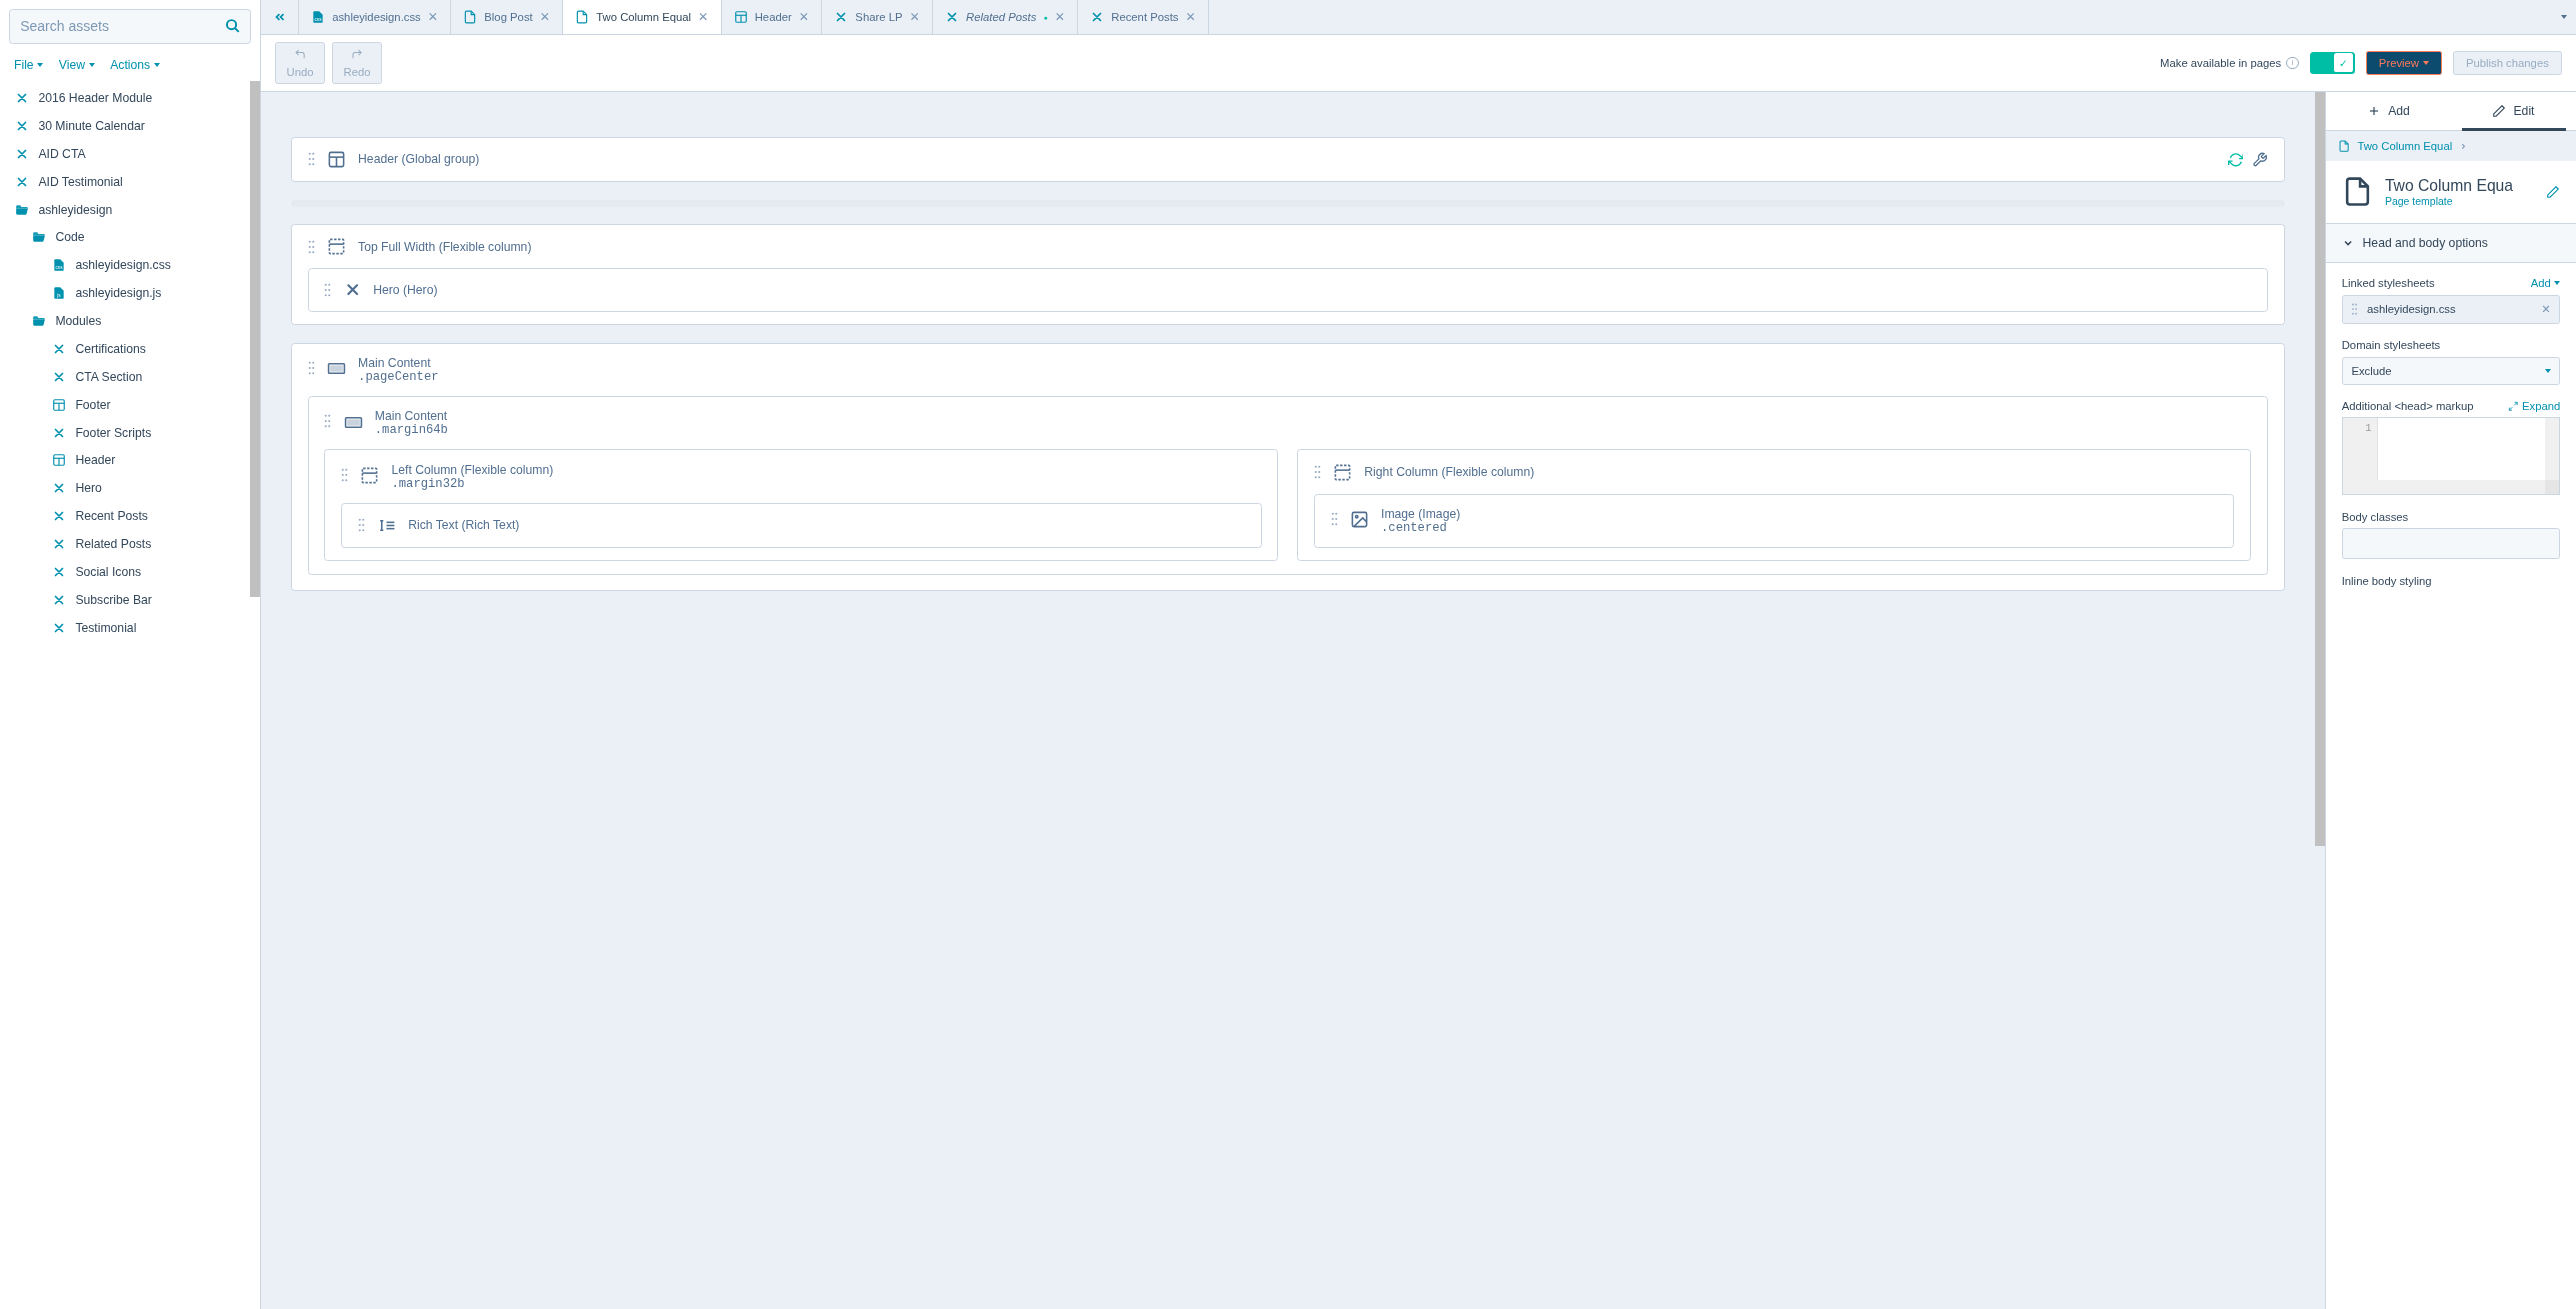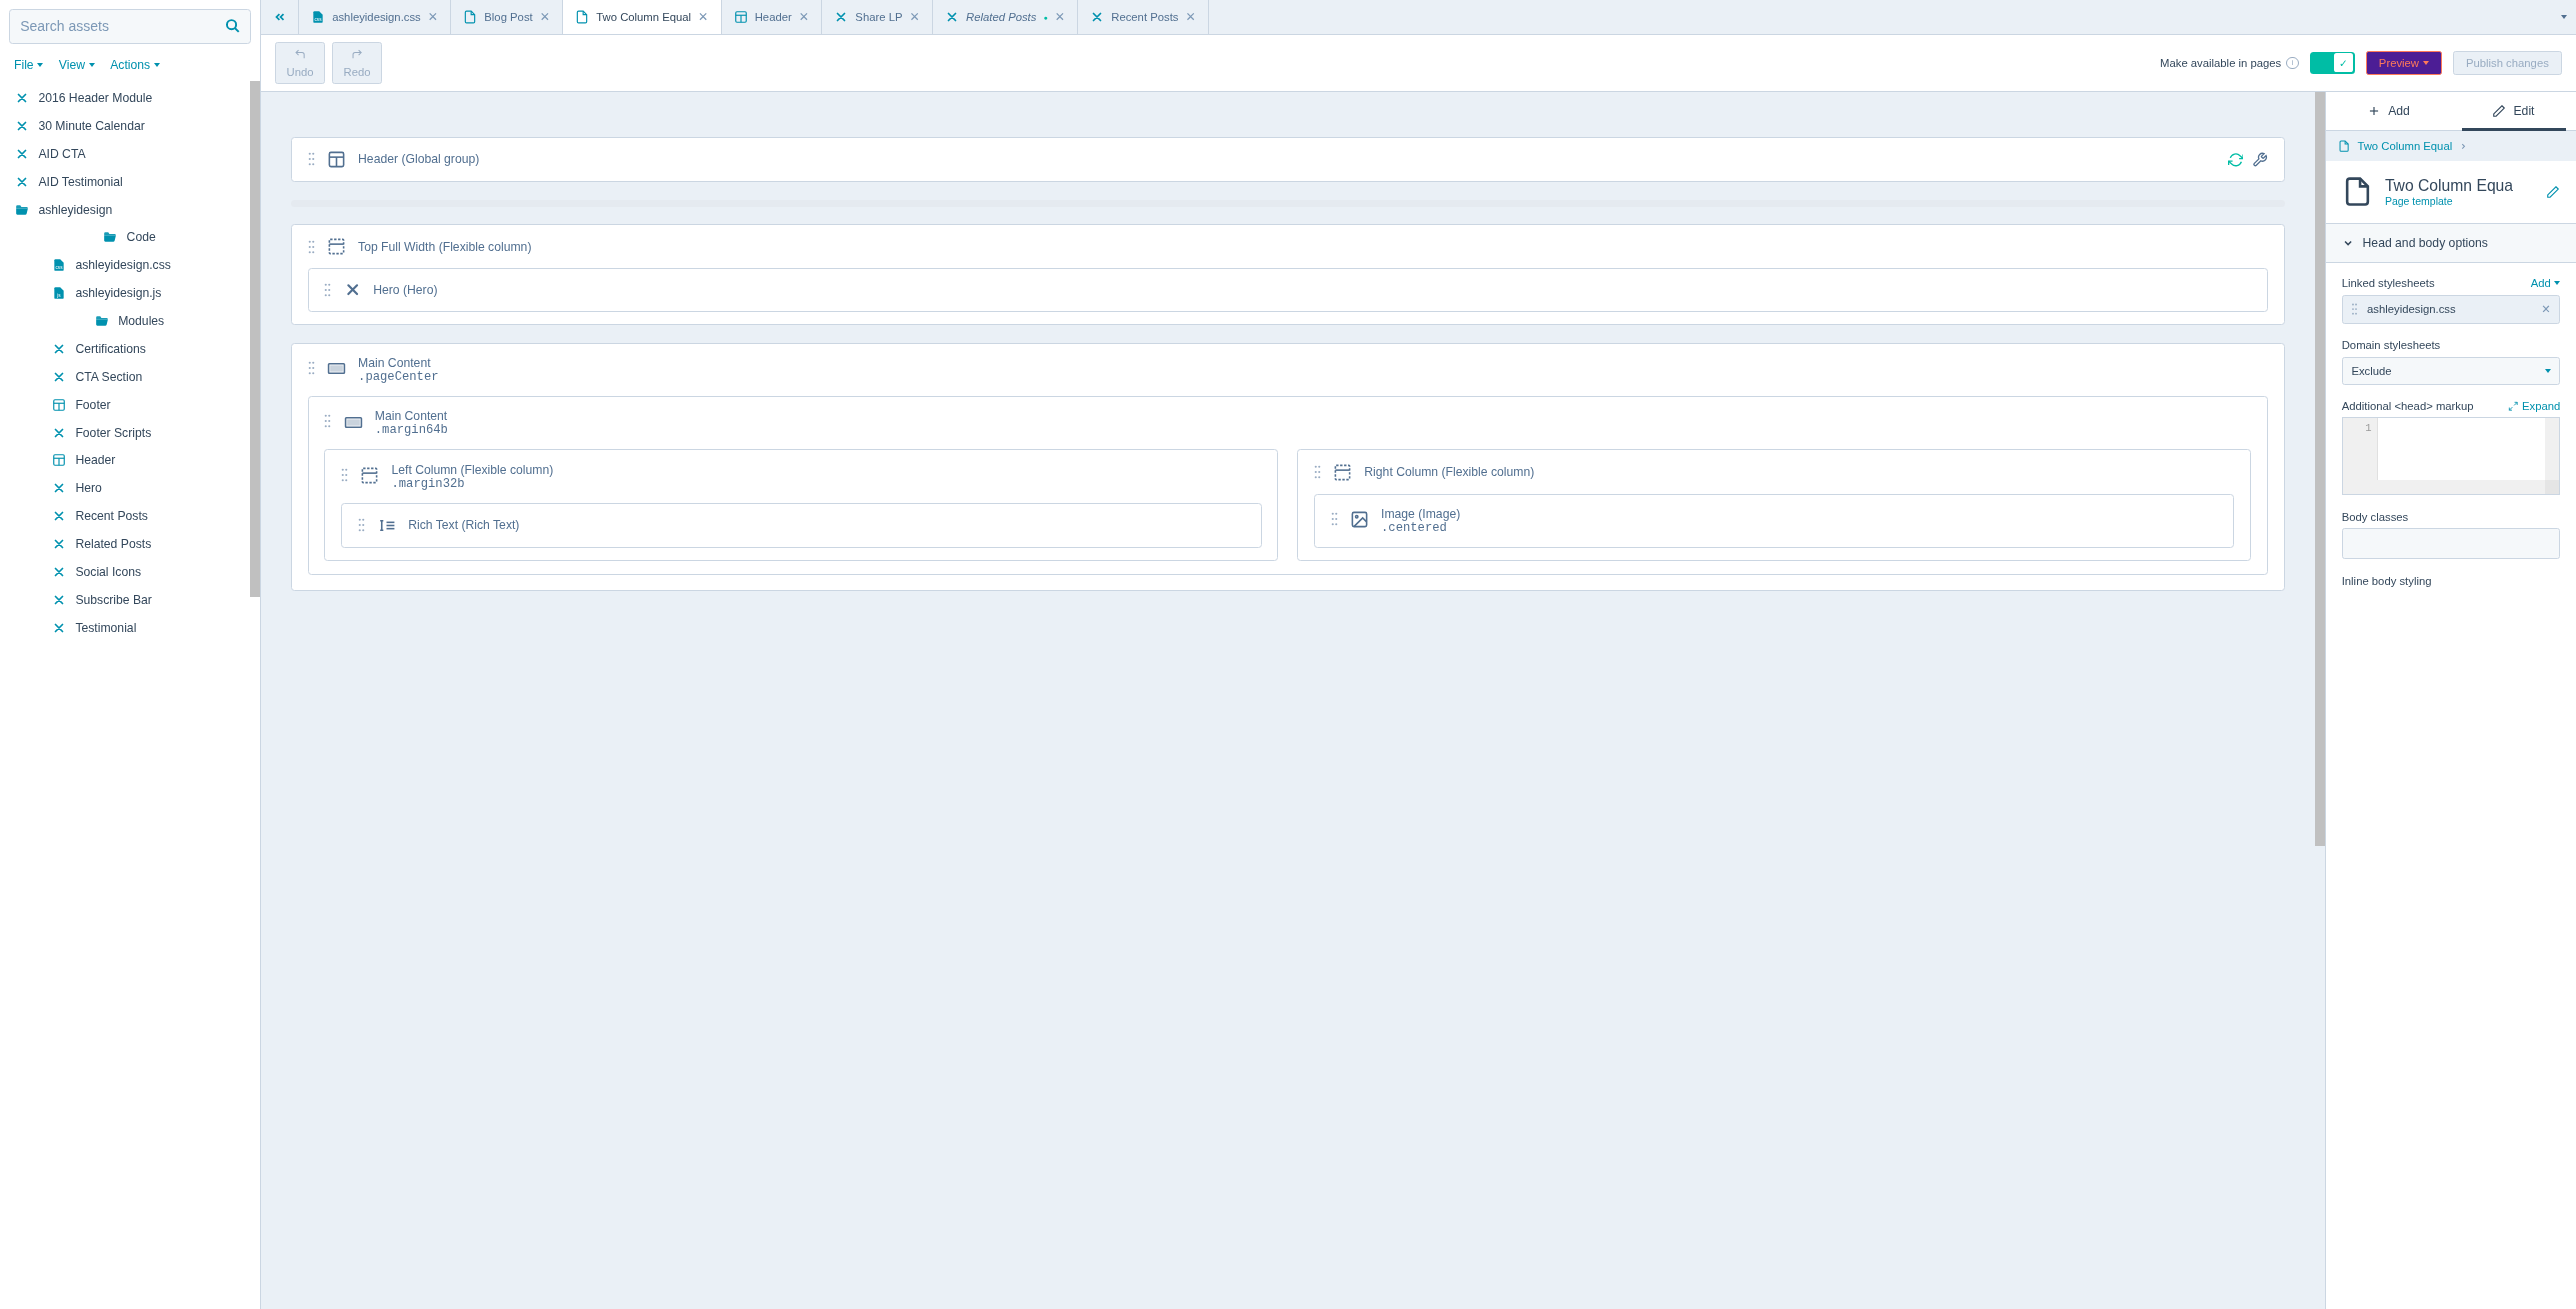--- a/index.html
+++ b/index.html
@@ -13,21 +13,21 @@
   .search input { width: 100%; padding: 8.7px 35px 8.7px 10.5px; font-size: 14px; border: 0.9px solid #cbd6e2; border-radius: 3.5px; background: #f5f8fa; color: #33475b; }
   .search input::placeholder { color: #7c98b6; }
   .search .icon-search { position: absolute; right: 10.5px; top: 50%; transform: translateY(-50%); color: #0091ae; font-size: 15.7px; font-weight: bold; }
   .menubar { display: flex; gap: 15.7px; padding: 5.2px 14px 8.7px; color: #0091ae; }
   .menubar .menu { cursor: pointer; font-weight: 500; display: inline-flex; align-items: center; gap: 3.5px; }
   .caret-down { display: inline-block; width: 0; height: 0; border-left: 3.5px solid transparent; border-right: 3.5px solid transparent; border-top: 4.4px solid currentColor; }
   .tree { position: relative; flex: 1; overflow: hidden; padding: 3.5px 0 10.5px; }
   .tree-scroll { position: absolute; right: 0; top: 0; width: 10.5px; height: 42%; background: #c0c0c0; border-radius: 0; }
   .tree-item { display: flex; align-items: center; gap: 8.7px; padding: 6.1px 14px; cursor: pointer; color: #33475b; }
   .tree-item .icn { width: 15.7px; height: 15.7px; display: inline-flex; align-items: center; justify-content: center; color: #0091ae; flex-shrink: 0; }
-  .indent-1 { padding-left: 12px; justify-content: center; }
+  .indent-1 { padding-left: 31px; }
   .indent-2 { padding-left: 51px; }
 
   
   .main { flex: 1; display: flex; flex-direction: column; min-width: 0; }
 
   
   .tabbar { display: flex; align-items: stretch; background: #eaf0f6; border-bottom: 0.9px solid #cbd6e2; height: 35px; }
   .tabbar .collapse-btn { width: 38px; display: flex; align-items: center; justify-content: center; color: #0091ae; cursor: pointer; border-right: 0.9px solid #cbd6e2; }
   .tab { display: flex; align-items: center; gap: 7px; padding: 0 12.2px; border-right: 0.9px solid #cbd6e2; cursor: pointer; color: #516f90; font-size: 11.3px; }
   .tab.active { background: #fff; color: #33475b; font-weight: 500; }
@@ -40,21 +40,21 @@
   
   .toolbar { display: flex; align-items: center; justify-content: space-between; background: #fff; border-bottom: 0.9px solid #cbd6e2; padding: 7px 14px; }
   .toolbar-left { display: flex; gap: 7px; }
   .tb-btn { display: inline-flex; align-items: center; gap: 5.2px; padding: 5.2px 10.5px; border: 0.9px solid #cbd6e2; border-radius: 2.6px; background: #eaf0f6; color: #99acc2; cursor: not-allowed; font-size: 11.3px; flex-direction: column; }
   .toolbar-right { display: flex; align-items: center; gap: 11px; }
   .avail-text { color: #33475b; font-size: 11.3px; display: inline-flex; align-items: center; gap: 5.2px; }
   .info-dot { display:inline-flex; width:12.2px; height:12.2px; border:0.9px solid #99acc2; border-radius:50%; align-items:center; justify-content:center; font-size:7.8px; color:#99acc2; }
   .toggle { width: 45px; height: 22.6px; background: #00bda5; border-radius: 3.5px; position: relative; cursor: pointer; }
   .toggle .knob { position: absolute; right: 1.7px; top: 1.7px; width: 19px; height: 19px; background: #fff; border-radius: 2.6px; display:flex; align-items:center; justify-content:center; color:#00bda5; font-size:10.5px; }
   .btn { padding: 5.2px 12.2px; border-radius: 2.6px; font-size: 11.3px; cursor: pointer; display: inline-flex; align-items: center; gap: 3.5px; border: 0.9px solid transparent; }
-  .btn-preview { color: #ff7a59; border-color: #ff7a59; background: #4c1d95; }
+  .btn-preview { color: #ff7a59; border-color: #ff7a59; background: #0c4a6e; }
   .btn-publish { color: #99acc2; border-color: #cbd6e2; background: #eaf0f6; cursor: not-allowed; }
 
   
   .body { flex: 1; display: flex; min-height: 0; }
 
   
   .canvas-wrap { flex: 1; position: relative; background: #eaf0f6; overflow: hidden; padding: 7px 10.5px 0 0; }
   .canvas-scroll { position: absolute; right: 0; top: 0; width: 10.5px; height: 62%; background: #c0c0c0; }
   .canvas { padding: 38px 30px 0 30px; }
   .block { background: #fff; border: 0.9px solid #cbd6e2; border-radius: 3.5px; margin-bottom: 17.4px; padding: 12.2px 15.7px; }

